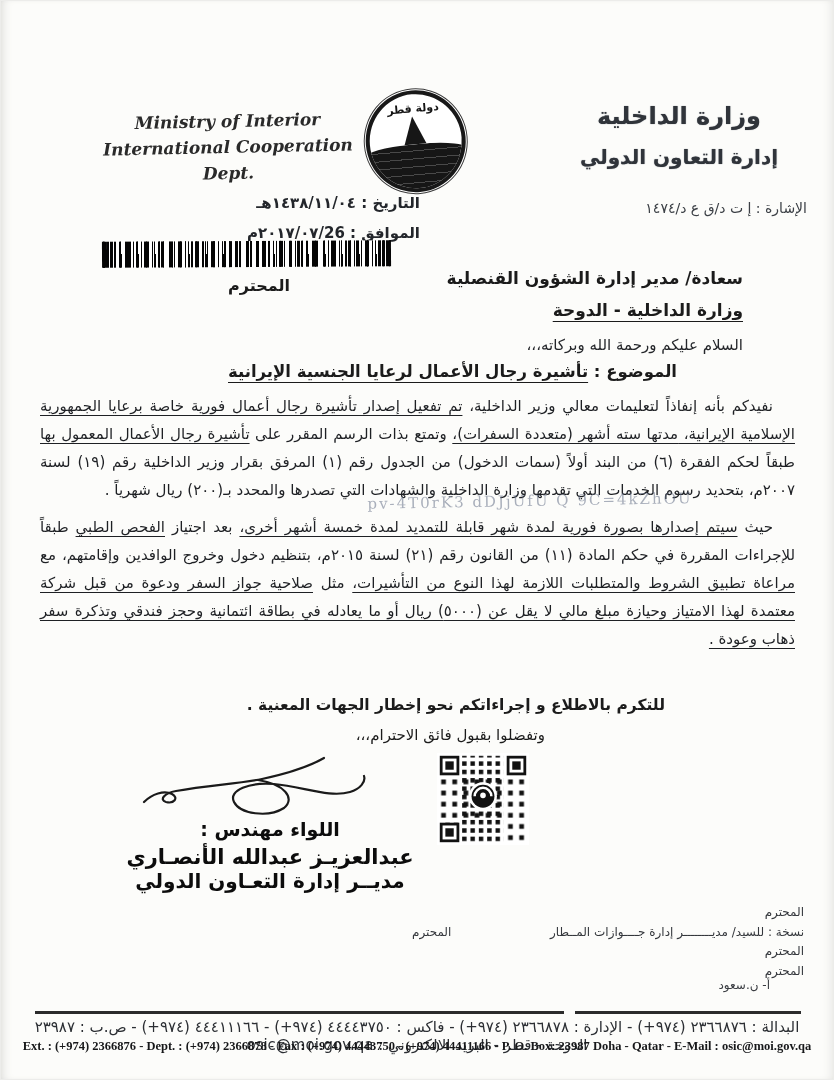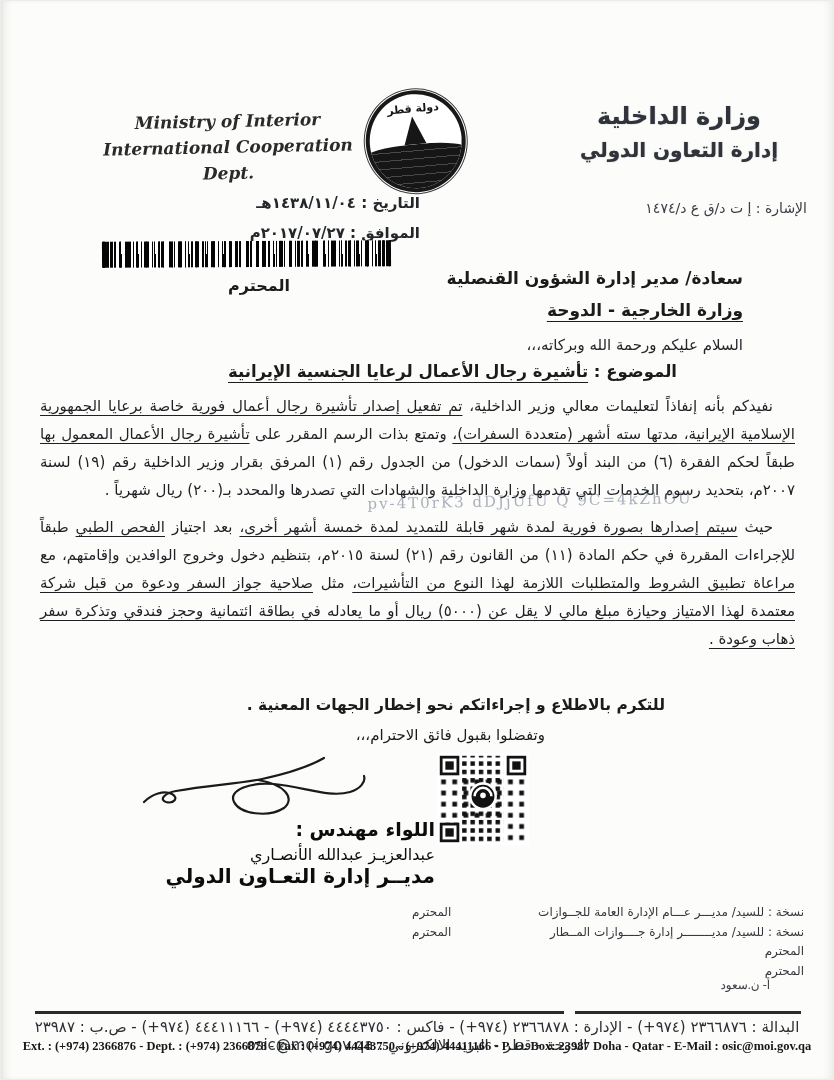--- a/index.html
+++ b/index.html
@@ -28,21 +28,21 @@
     border-left:7px solid transparent;border-right:15px solid transparent;
     border-bottom:28px solid #161616;transform:skewX(-6deg);
   }
   .emblem-sea{
     position:absolute;bottom:-2px;left:-6px;right:-6px;height:46px;background:#161616;
     border-radius:45% 45% 0 0 / 20% 20% 0 0;
     background-image:repeating-linear-gradient(0deg,transparent 0 7px,rgba(255,255,255,.22) 7px 8px);
   }
   .ar-header{left:548px;top:102px;width:262px;text-align:center;direction:rtl;color:#30343a;}
   .ar-header .l1{font-size:24px;font-weight:700;letter-spacing:1px;text-shadow:0 0 1px #6a6f78;}
-  .ar-header .l2{font-size:20px;font-weight:700;letter-spacing:1px;margin-top:8px;text-shadow:0 0 1px #6a6f78;}
+  .ar-header .l2{font-size:20px;font-weight:700;letter-spacing:1px;margin-top:15px;text-shadow:0 0 1px #6a6f78;}
   .ref-line{left:545px;top:200px;width:262px;direction:rtl;text-align:right;font-size:14px;color:#3c4046;}
   .dates{left:160px;top:188px;width:260px;direction:rtl;font-size:15px;font-weight:700;line-height:30px;color:#23262b;}
 
   
   .barcode{
     left:103px;top:241px;width:287px;height:26px;background-color:#fff;transform:rotate(-.3deg);
     background-image:
       repeating-linear-gradient(90deg,#050505 0 2px,transparent 2px 5px,#050505 5px 6px,transparent 6px 11px),
       repeating-linear-gradient(90deg,#050505 0 1.5px,transparent 1.5px 7px,#050505 7px 10px,transparent 10px 17px),
       repeating-linear-gradient(90deg,transparent 0 4px,#050505 4px 5px,transparent 5px 13px);
@@ -69,30 +69,30 @@
   .closing-line{right:289px;top:726px;direction:rtl;font-size:15px;}
   .watermark{
     left:295px;top:492px;width:470px;direction:ltr;text-align:center;
     font-size:15px;letter-spacing:2px;color:rgba(100,112,135,.55);transform:rotate(-1deg);
     font-family:"DejaVu Serif",serif;
   }
 
   
   .sig-scribble{left:138px;top:748px;width:232px;height:78px;}
   .qr{left:437px;top:753px;width:92px;height:92px;}
-  .sig-block{left:105px;top:818px;width:330px;direction:rtl;color:#0c0c0c;}
+  .sig-block{left:105px;top:818px;width:330px;text-align:center;direction:rtl;color:#0c0c0c;}
   .sig-block .rank{font-size:19px;font-weight:700;letter-spacing:.5px;}
-  .sig-block .name{font-size:16px;font-weight:400;margin-top:5px;letter-spacing:.5px;}
+  .sig-block .name{font-size:21px;font-weight:700;margin-top:5px;letter-spacing:.5px;}
   .sig-block .title{font-size:20px;font-weight:700;margin-top:0;letter-spacing:.5px;}
 
   
   .cc-block{right:30px;top:903px;width:392px;direction:rtl;font-size:12px;color:#34373c;}
   .cc-row{display:flex;justify-content:space-between;line-height:19.5px;}
   .cc-row .cc-h{color:#34373c;}
-  .cc-initials{right:64px;top:978px;direction:rtl;font-size:12px;color:#3a3d42;font-family:Liberation Serif, serif;}
+  .cc-initials{right:64px;top:978px;direction:rtl;font-size:12px;color:#3a3d42;}
 
   
   .footer-rule{left:35px;right:33px;top:1011px;height:3px;background:linear-gradient(90deg,#2b2b2b 0 69%,#fcfcfa 69% 70.5%,#2b2b2b 70.5% 100%);}
   .footer-ar{left:20px;right:20px;top:1018px;direction:rtl;text-align:center;font-size:15px;color:#2b2e33;}
   .footer-en{left:20px;right:20px;top:1039px;text-align:center;font-size:12.5px;font-weight:700;font-family:"Liberation Serif",serif;color:#17181a;}
 </style>
 </head>
 <body>
 
 <div class="page">
@@ -111,28 +111,28 @@
   </div>
 
   <div class="abs ar-header">
     <div class="l1">وزارة الداخلية</div>
     <div class="l2">إدارة التعاون الدولي</div>
   </div>
 
   <div class="abs ref-line">الإشارة : إ ت د/ق ع د/١٤٧٤</div>
   <div class="abs dates">
     <div>التاريخ : ١٤٣٨/١١/٠٤هـ</div>
-    <div>الموافق : ٢٠١٧/٠٧/٢٧م</div>
+    <div>الموافق : ٢٠١٧/٠٧/26م</div>
   </div>
 
   <div class="abs barcode"></div>
 
   <div class="abs to-line">سعادة/ مدير إدارة الشؤون القنصلية</div>
   <div class="abs muhtaram-top">المحترم</div>
-  <div class="abs org-line">وزارة الخارجية - الدوحة</div>
+  <div class="abs org-line">وزارة الداخلية - الدوحة</div>
   <div class="abs subject">
     <span>الموضوع : </span><span class="sub-text">تأشيرة رجال الأعمال لرعايا الجنسية الإيرانية</span>
   </div>
 
   <div class="abs greeting">السلام عليكم ورحمة الله وبركاته،،،</div>
 
   <div class="abs body-text">
     <p><span>نفيدكم بأنه إنفاذاً لتعليمات معالي وزير الداخلية، </span><span class="u">تم تفعيل إصدار تأشيرة رجال أعمال فورية خاصة برعايا الجمهورية الإسلامية الإيرانية، </span><span class="u">مدتها سته أشهر (متعددة السفرات)،</span><span> وتمتع بذات الرسم المقرر على </span><span class="u">تأشيرة رجال الأعمال المعمول بها</span><span> طبقاً لحكم الفقرة (٦) من البند أولاً (سمات الدخول) من الجدول رقم (١) المرفق بقرار وزير الداخلية رقم (١٩) لسنة ٢٠٠٧م، بتحديد رسوم الخدمات التي تقدمها وزارة الداخلية والشهادات التي تصدرها والمحدد بـ(٢٠٠) ريال شهرياً .</span></p>
     <p><span>حيث </span><span class="u">سيتم إصدارها بصورة فورية لمدة شهر قابلة للتمديد لمدة خمسة أشهر أخرى،</span><span> بعد اجتياز </span><span class="u">الفحص الطبي</span><span> طبقاً للإجراءات المقررة في حكم المادة (١١) من القانون رقم (٢١) لسنة ٢٠١٥م، بتنظيم دخول وخروج الوافدين وإقامتهم، مع </span><span class="u">مراعاة تطبيق الشروط والمتطلبات اللازمة لهذا النوع من التأشيرات،</span><span> مثل </span><span class="u">صلاحية جواز السفر ودعوة من قبل شركة معتمدة لهذا الامتياز وحيازة مبلغ مالي لا يقل عن (٥٠٠٠) ريال أو ما يعادله في بطاقة ائتمانية وحجز فندقي وتذكرة سفر ذهاب وعودة .</span></p>
   </div>
@@ -183,21 +183,20 @@
   </svg>
 
   <div class="abs sig-block">
     <div class="rank">اللواء مهندس :</div>
     <div class="name">عبدالعزيـز عبدالله الأنصـاري</div>
     <div class="title">مديــر إدارة التعـاون الدولي</div>
   </div>
 
   <div class="abs cc-block">
     <div class="cc-row">
-      <span>نسخة : للسيد/ مديـــر عـــام الإدارة العامة للجــوازات</span>
       <span class="cc-h">المحترم</span>
     </div>
     <div class="cc-row">
       <span>نسخة : للسيد/ مديــــــــر إدارة جــــوازات المــطار</span>
       <span class="cc-h">المحترم</span>
     </div>
     <div class="cc-row">
       <span class="cc-h">المحترم</span>
     </div>
     <div class="cc-row">

